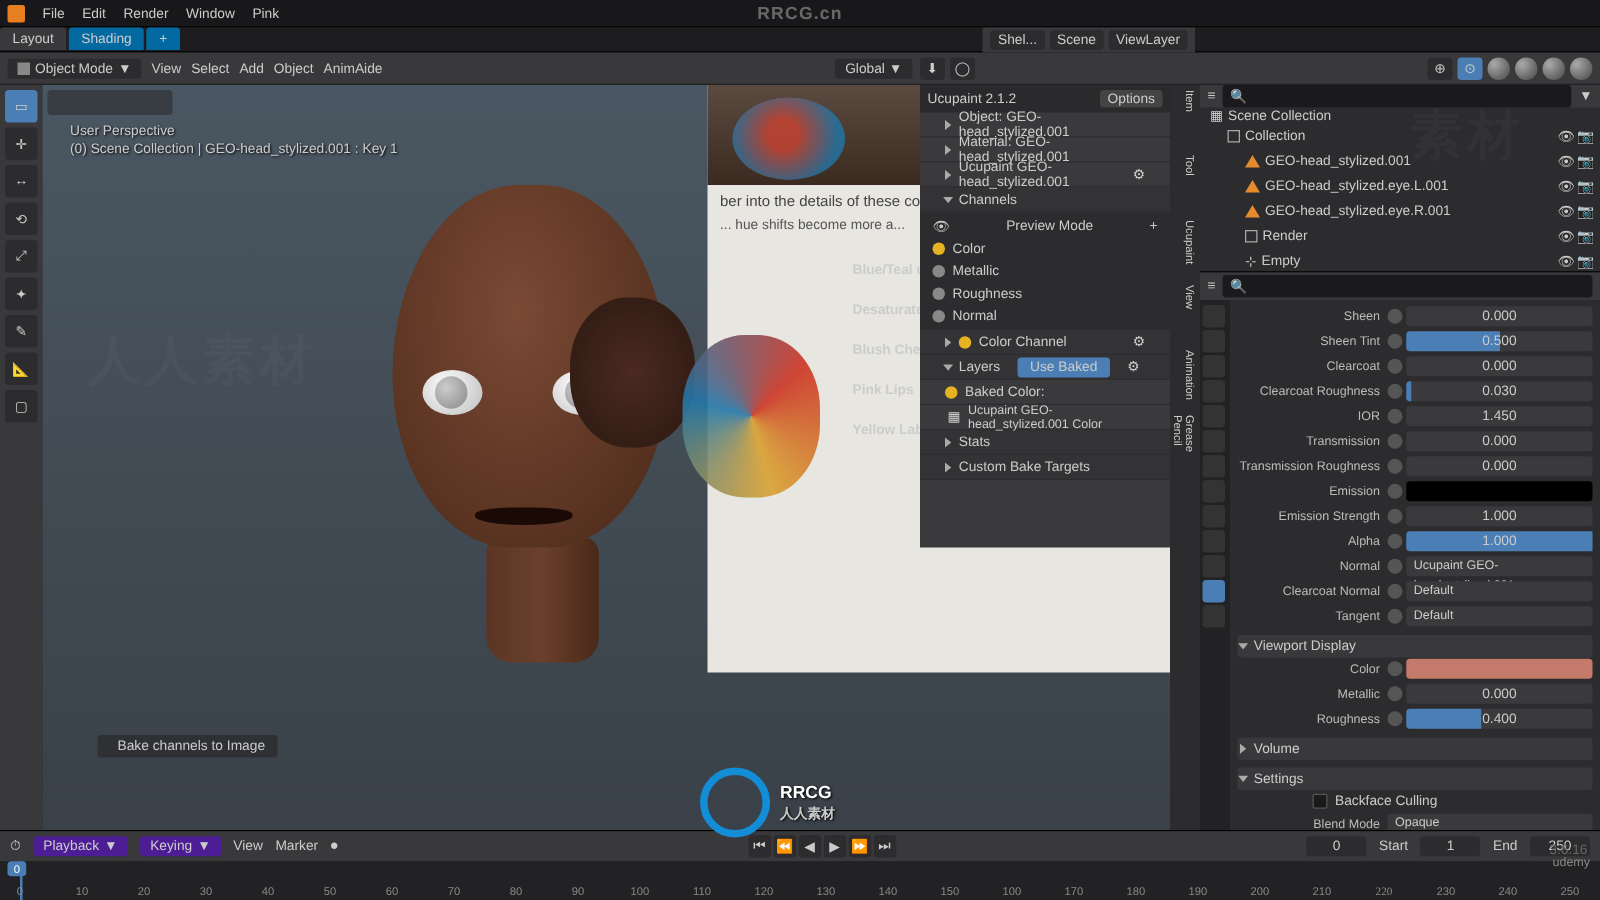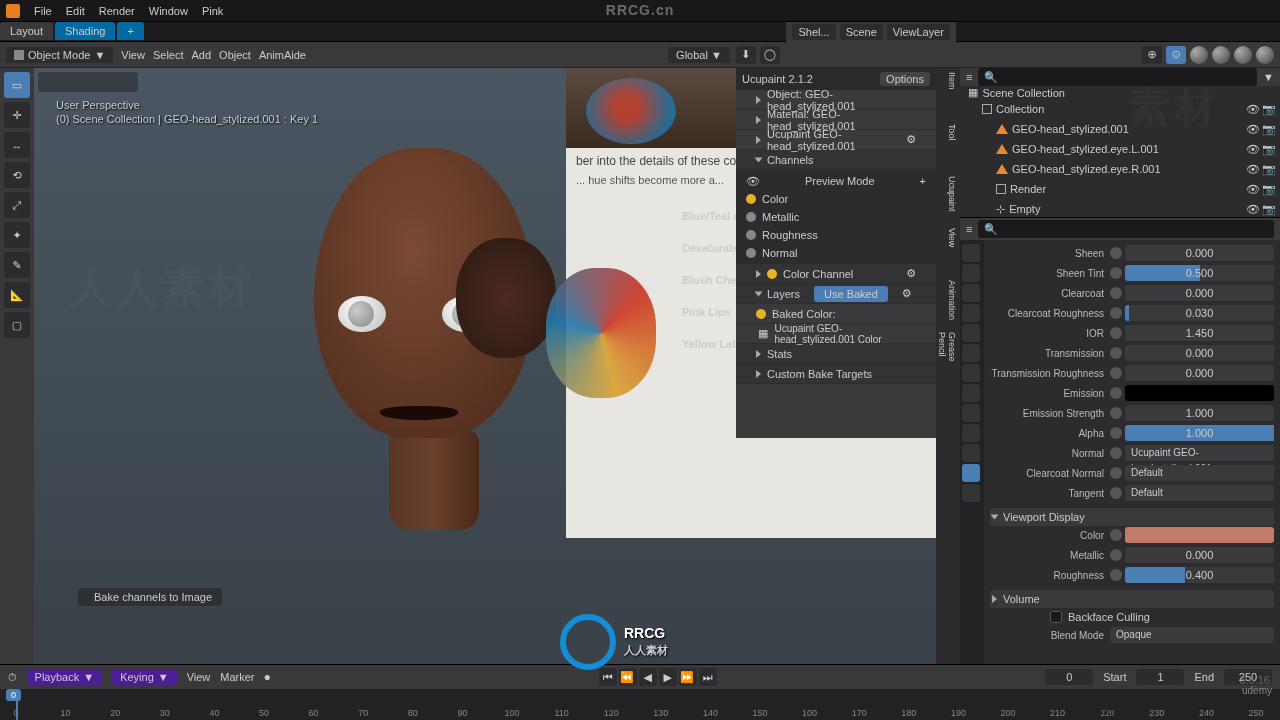--- a/index.html
+++ b/index.html
@@ -471,20 +471,24 @@
           </div>
           <div class="prop-row">
             <span class="lbl">Roughness</span>
             <span class="dot-l"></span>
             <div class="fld"><div class="bar" style="width: 40%;"></div><span class="txt">0.400</span></div>
           </div>
           <div class="prop-sec">
             <span class="tri"></span>
             <span>Volume</span>
           </div>
+          <div class="prop-sec open">
+            <span class="tri"></span>
+            <span>Settings</span>
+          </div>
           <div class="chk-row">
             <span class="chk"></span>
             <span>Backface Culling</span>
           </div>
           <div class="prop-row">
             <span class="lbl">Blend Mode</span>
             <div class="fld" style="text-align:left;padding-left:6px">Opaque</div>
           </div>
         </div>
     </div>

